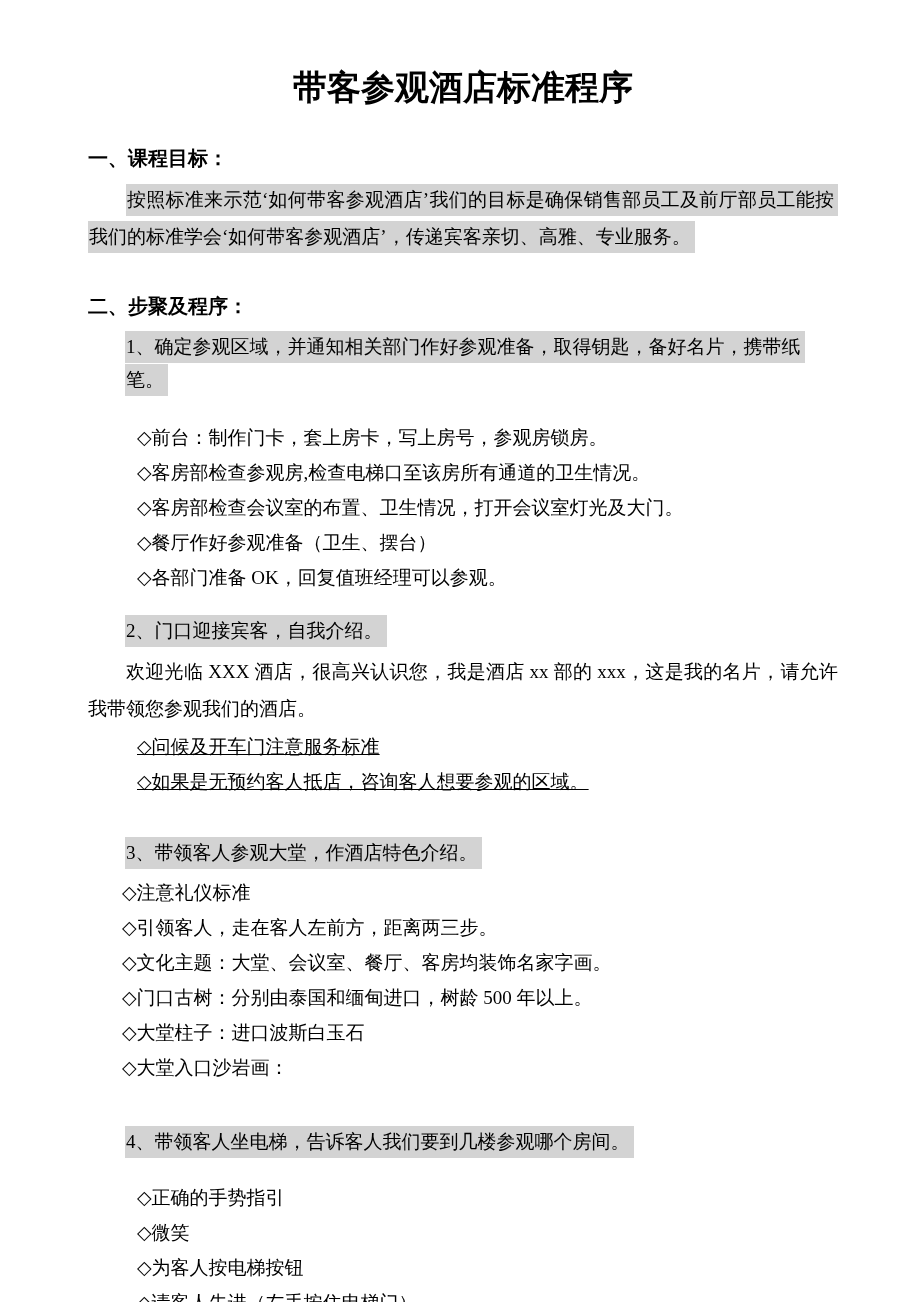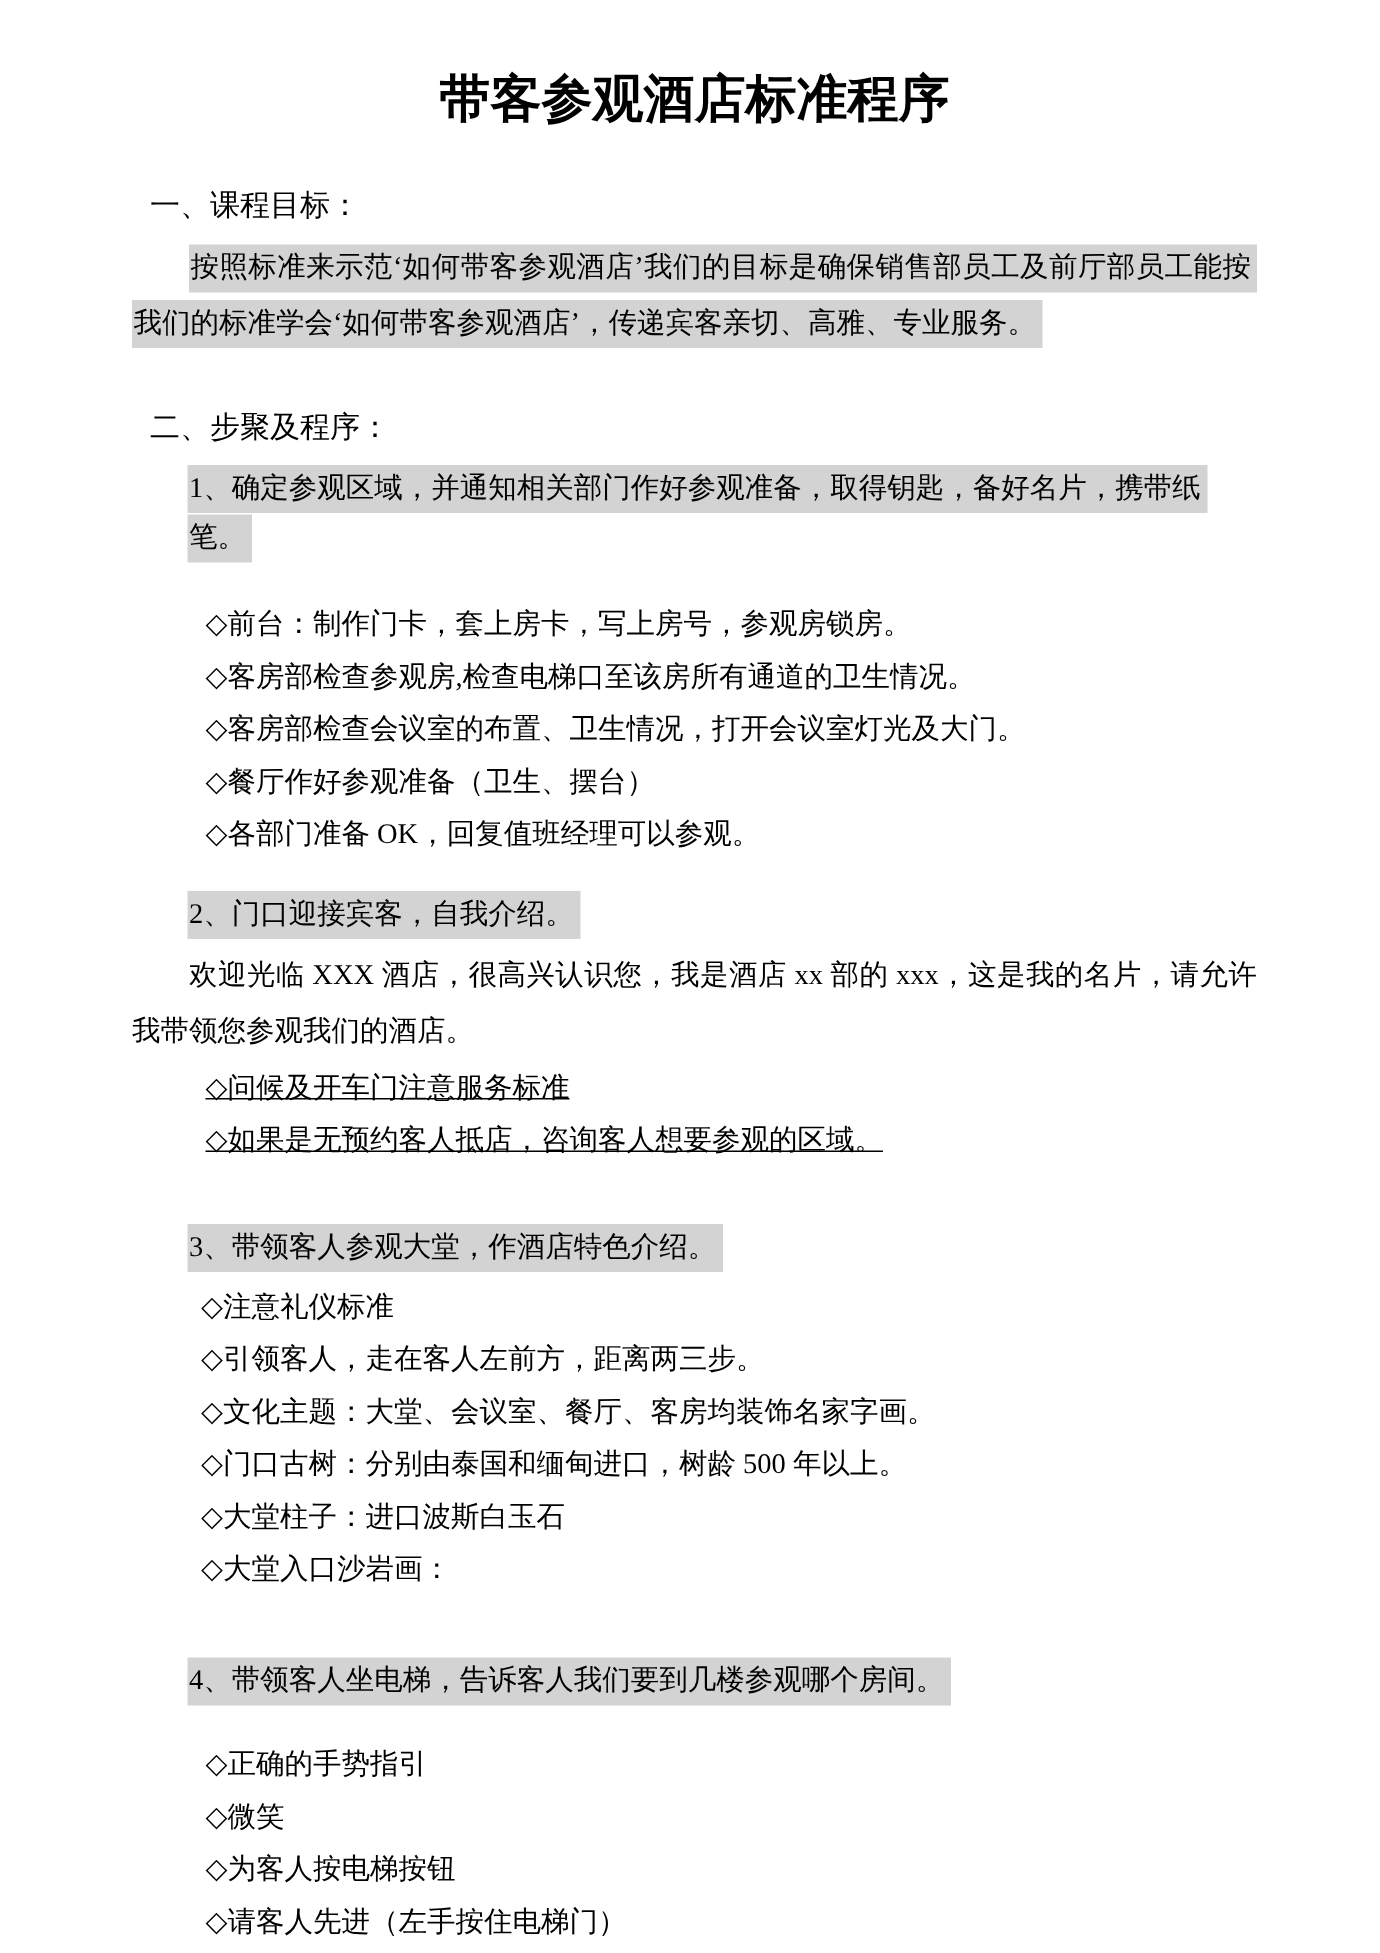--- a/index.html
+++ b/index.html
@@ -1,37 +1,37 @@
 <!DOCTYPE html>
 <html lang="zh" style="--hl: #d3d3d3; --page-bg: #ffffff; --text: #000000;"><head>
 <meta charset="utf-8">
 <style>
   html, body { margin: 0; padding: 0; background: #ffffff; }
   .page {
     width: 920px;
     height: 1302px;
     box-sizing: border-box;
-    padding: 45px 82px 0 88px;
+    padding: 66px 82px 0 88px;
     background: var(--page-bg, #ffffff);
     color: var(--text, #000000);
     font-family: "Liberation Serif", "DejaVu Serif", serif;
     font-size: 19px;
     overflow: hidden;
   }
   .title {
     margin: 0;
     text-align: center;
     font-size: 34px;
     font-weight: bold;
     line-height: 44px;
   }
   .heading {
-    margin: 12px;
+    margin: 0;
     font-size: 20px;
-    font-weight: normal;
+    font-weight: bold;
     line-height: 22px;
   }
   .heading-goals { margin-top: 37px; }
   .heading-procedure { margin-top: 40px; }
   .para {
     margin: 12px 0 0 0;
     line-height: 37px;
     text-align: justify;
     text-indent: 38px;
   }
@@ -43,21 +43,21 @@
   }
   .step-title {
     margin: 0 0 0 37px;
     line-height: 33px;
   }
   .items { margin: 0; padding: 0; list-style: none; }
   .item {
     margin: 0 0 0 49px;
     line-height: 35px;
   }
-  .step-3 .item { margin-left: 46px; }
+  .step-3 .item { margin-left: 34px; }
   .step-1 .step-title { margin-top: 13px; }
   .step-1 .items { margin-top: 24px; }
   .step-2 .step-title { margin-top: 19px; }
   .step-2 .para { margin-top: 6px; }
   .step-2 .items { margin-top: 2px; text-decoration: underline; }
   .step-3 .step-title { margin-top: 37px; }
   .step-3 .items { margin-top: 6px; }
   .step-4 .step-title { margin-top: 40px; }
   .step-4 .items { margin-top: 22px; }
 </style>

